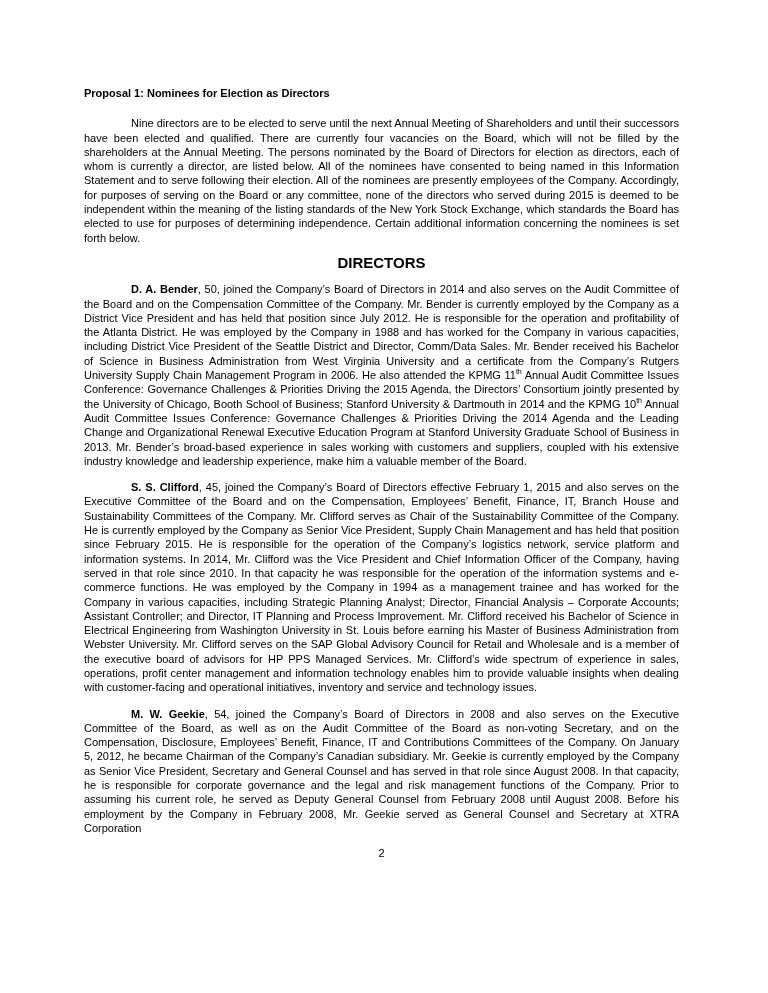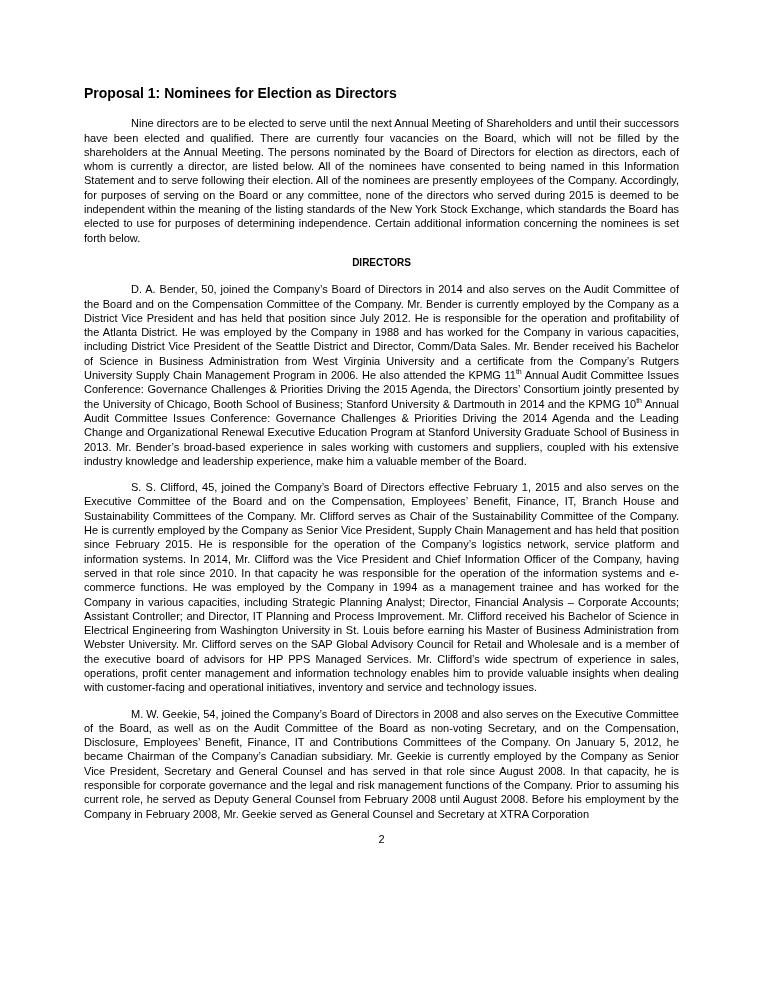--- a/index.html
+++ b/index.html
@@ -15,37 +15,37 @@
     width: 768px;
     height: 993px;
     padding: 86px 89px 0 84px;
     font-family: "Liberation Sans", "DejaVu Sans", sans-serif;
     font-size: 11px;
     line-height: 14.3px;
     color: #000000;
     background: #ffffff;
   }
   .doc-title {
-    font-size: 14px;
+    font-size: 11px;
     font-weight: bold;
     margin: 0 0 16px 0;
     text-align: left;
   }
   .para {
     margin: 12px 0 11px 0;
     text-align: justify;
     text-indent: 47px;
   }
   .section-heading {
-    font-size: 10px;
+    font-size: 15px;
     font-weight: bold;
     text-align: center;
     margin: 0 0 11px 0;
   }
-  .dname { font-weight: normal; }
+  .dname { font-weight: bold; }
   sup {
     font-size: 7px;
     line-height: 0;
     vertical-align: super;
   }
   .page-number {
     margin-top: 5px;
     text-align: center;
     text-indent: 0;
   }

